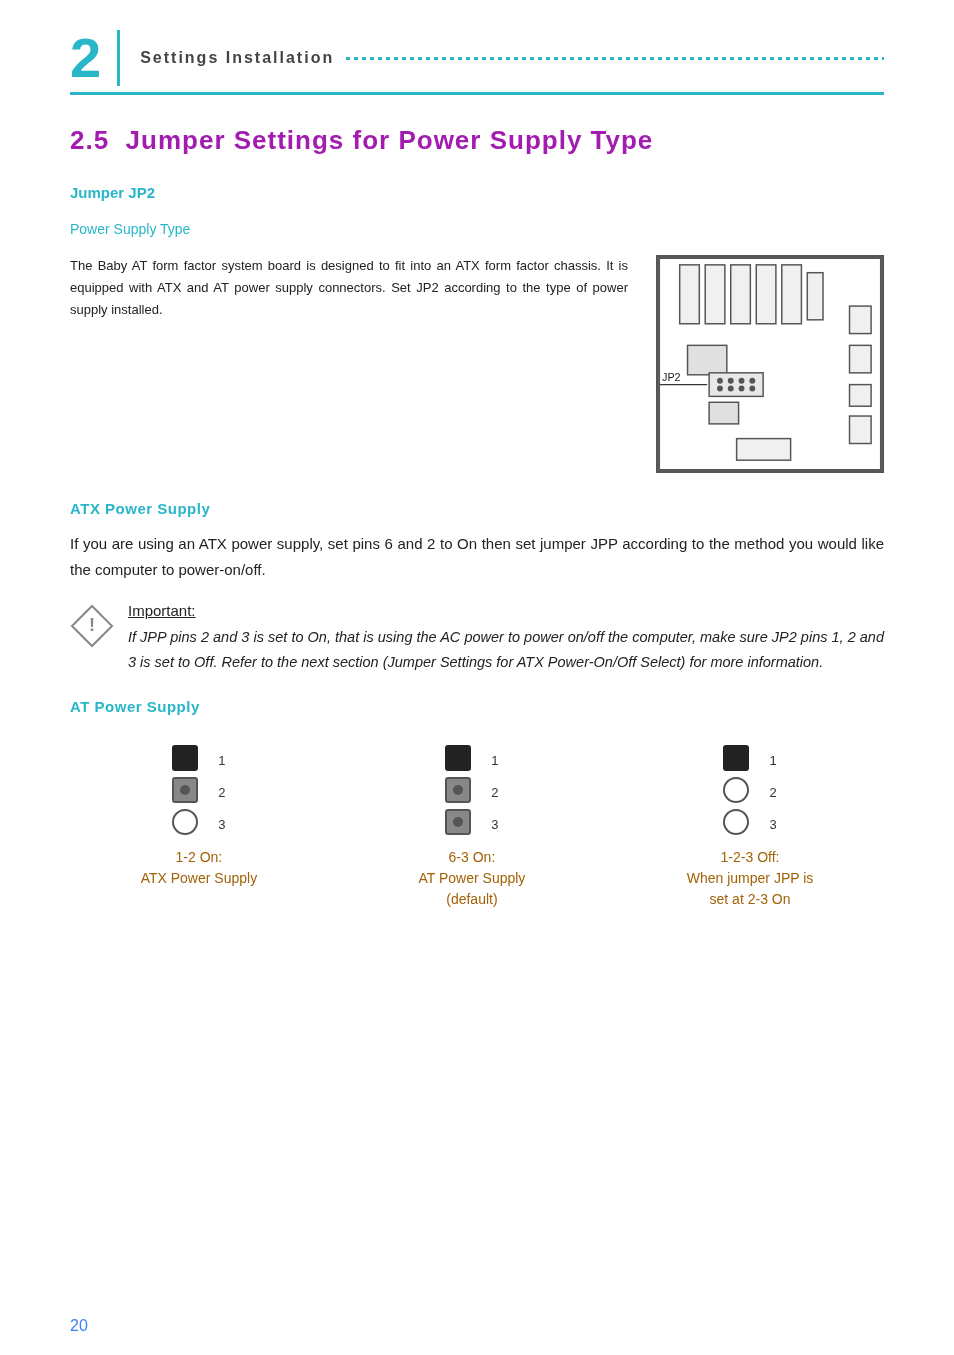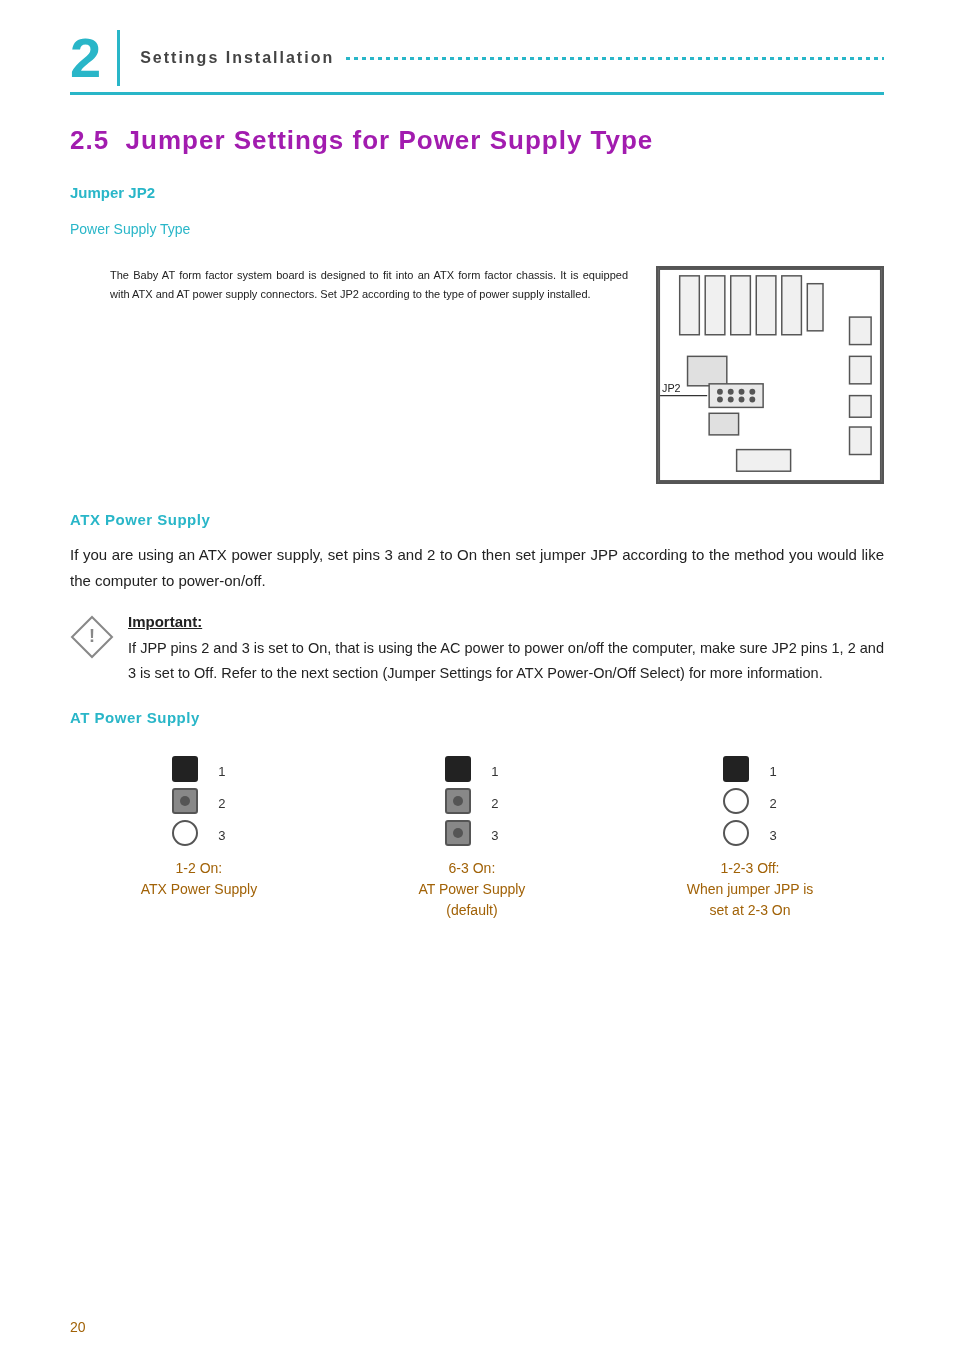--- a/index.html
+++ b/index.html
@@ -67,40 +67,39 @@
     .jumper-label {
       color: #29b6c8;
       font-weight: bold;
       font-size: 15px;
       margin-bottom: 20px;
     }
 
     .jumper-sub {
       color: #29b6c8;
       font-size: 14px;
-      margin-bottom: 29px;
+      margin-bottom: 18px;
     }
 
     
     .content-with-image {
       display: flex;
       align-items: flex-start;
       margin-bottom: 24px;
     }
 
     .text-block {
       flex: 1;
       margin-right: 28px;
     }
 
     .text-block p {
       text-align: justify;
       line-height: 1.7;
-      font-size: 11px;
-      margin-left: 40px;
+      font-size: 13px;
     }
 
     
     .subsection-title {
       color: #29b6c8;
       font-weight: bold;
       font-size: 15px;
       margin-bottom: 14px;
       letter-spacing: 0.5px;
     }
@@ -125,28 +124,29 @@
       height: 44px;
       flex-shrink: 0;
       margin-top: 2px;
     }
 
     .important-content {
       flex: 1;
     }
 
     .important-label {
-      font-weight: bold;
+      font-weight: normal;
       font-size: 15px;
       text-decoration: underline;
       margin-bottom: 6px;
       color: #222;
     }
 
     .important-text {
+      font-style: italic;
       line-height: 1.7;
       font-size: 14.5px;
       text-align: justify;
       color: #222;
     }
 
     
     .jumper-diagrams {
       display: flex;
       justify-content: space-around;
@@ -230,22 +230,22 @@
       font-size: 14px;
       color: #a16207;
       line-height: 1.5;
     }
 
     
     .page-number {
       position: absolute;
       bottom: 20px;
       left: 70px;
-      font-size: 14px;
-      color: #a16207;
+      font-size: 16px;
+      color: #3b82f6;
     }
 
     
     .board-svg {
       width: 228px;
       height: 218px;
       border: 2px solid #555;
     }
 
   </style>
@@ -307,21 +307,21 @@
 
         <rect x="52" y="148" width="30" height="22" fill="#e0e0e0" stroke="#555" stroke-width="1.5"></rect>
 
         <rect x="80" y="185" width="55" height="22" fill="#f0f0f0" stroke="#555" stroke-width="1.5"></rect>
       </svg>
     </div>
   </div>
 
   <div class="subsection-title">ATX  Power  Supply</div>
 
-  <p class="full-text">If you are using an ATX power supply, set pins 3 and 2 to On then set jumper JPP according to the method you would like the computer to power-on/off.</p>
+  <p class="full-text">If you are using an ATX power supply, set pins 6 and 2 to On then set jumper JPP according to the method you would like the computer to power-on/off.</p>
 
   <div class="important-box">
 
     <svg class="warning-icon" viewBox="0 0 44 44" xmlns="http://www.w3.org/2000/svg">
       <polygon points="22,2 42,22 22,42 2,22" fill="none" stroke="#888" stroke-width="2"></polygon>
       <text x="22" y="27" text-anchor="middle" font-size="18" fill="#888" font-family="Arial" font-weight="bold">!</text>
     </svg>
     <div class="important-content">
       <div class="important-label">Important:</div>
       <p class="important-text">If JPP pins 2 and 3 is set to On, that is using the AC power to power on/off the computer, make sure JP2 pins 1, 2 and 3 is set to Off. Refer to the next section (Jumper Settings for ATX Power-On/Off Select) for more information.</p>

